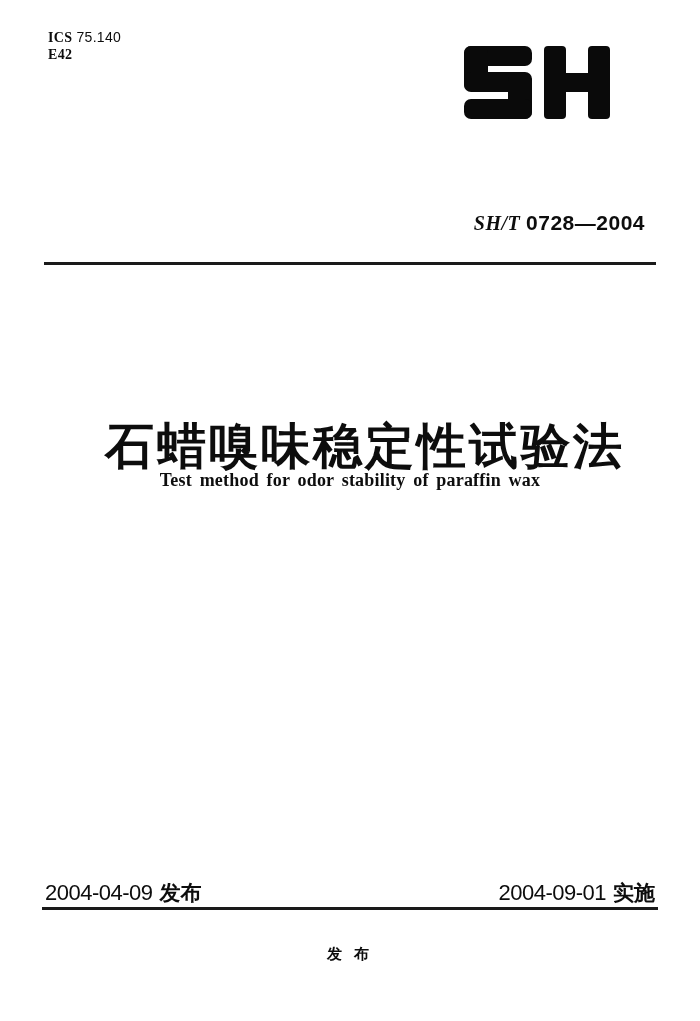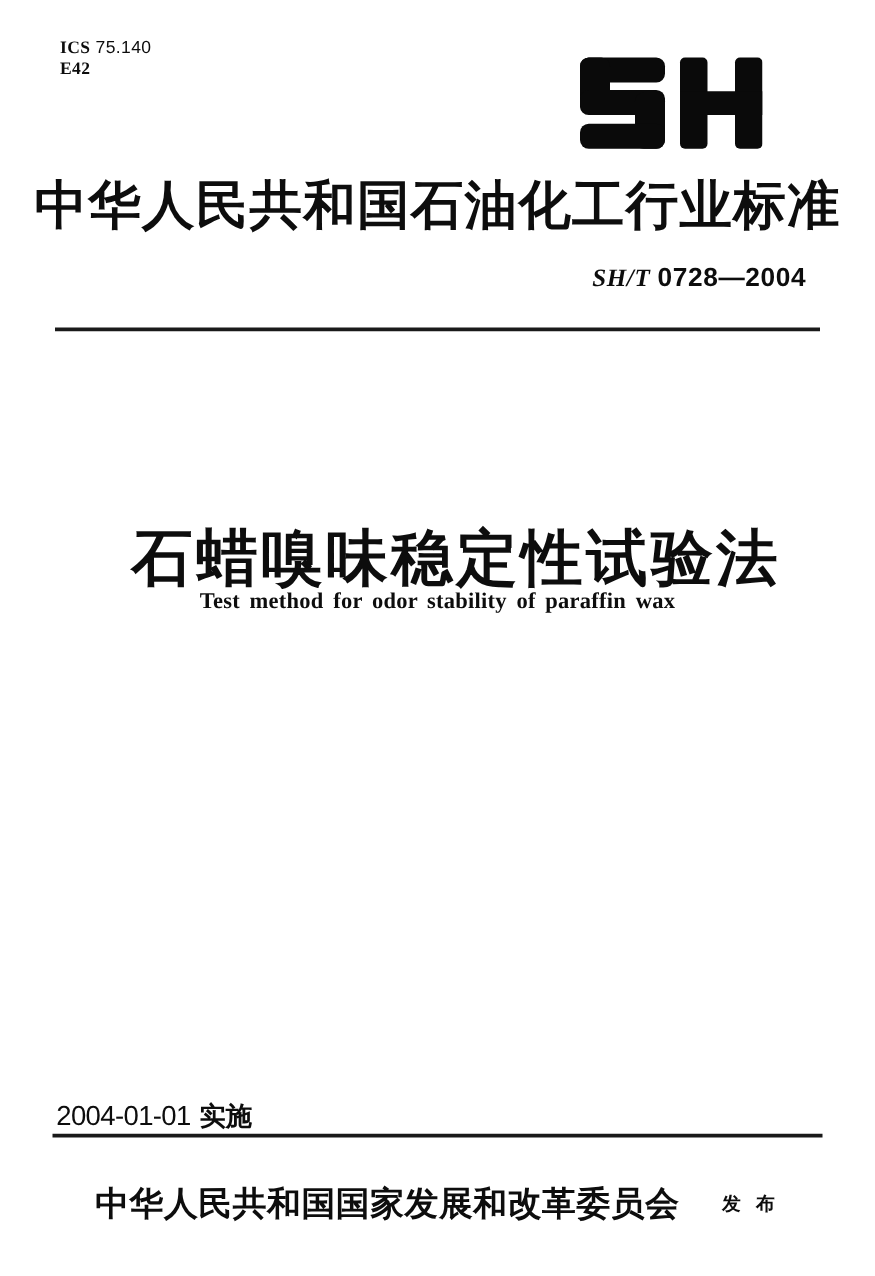--- a/index.html
+++ b/index.html
@@ -135,38 +135,39 @@
         <rect x="0" y="54" width="68" height="20" rx="7"></rect>
 
         <rect x="80" y="1" width="22" height="73" rx="4"></rect>
         <rect x="124" y="1" width="22" height="73" rx="4"></rect>
         <rect x="80" y="28" width="66" height="19"></rect>
       </g>
     </svg>
     <span class="sr">SH</span>
   </div>
 
-  <h1 class="std-title">中华人民共和国石油化工行业标准</h1>
 
   <div class="std-no">
     <span class="serif-b prefix">SH/T</span>
     <span class="num">0728—2004</span>
   </div>
 
   <div class="rule rule-top"></div>
 
   <h2 class="doc-zh">石蜡嗅味稳定性试验法</h2>
   <h3 class="doc-en">Test method for odor stability of paraffin wax</h3>
 
   <div class="dates">
     <div>
-      <span class="d">2004-01-01</span><span class="dl">实施</span>
+      <span class="d">2004-04-09</span><span class="dl">发布</span>
+    </div>
+    <div>
+      <span class="d">2004-09-01</span><span class="dl">实施</span>
     </div>
   </div>
 
   <div class="rule rule-bottom"></div>
 
   <div class="publisher">
-    <span class="pub-name">中华人民共和国国家发展和改革委员会</span>
     <span class="pub-label">发 布</span>
   </div>
 
 </div>
 
 </body></html>

